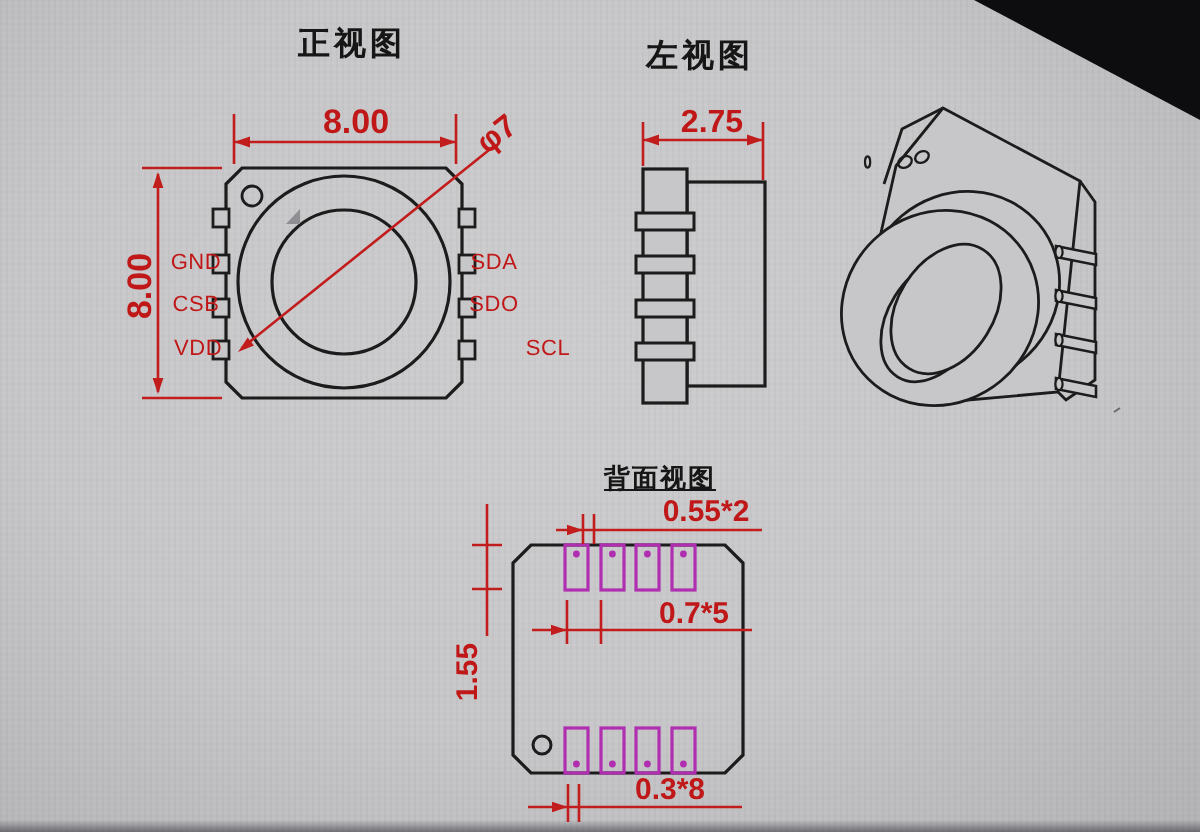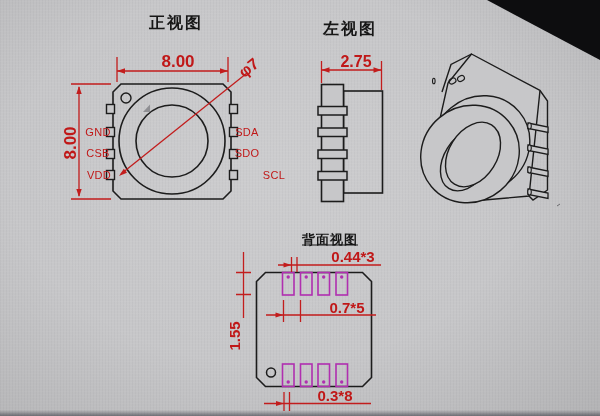--- a/index.html
+++ b/index.html
@@ -159,21 +159,21 @@
   <div class="lbl title" style="left:176px;top:23px;">正视图</div>
   <div class="lbl title" style="left:350px;top:29px;">左视图</div>
   <div class="lbl title" style="left:330px;top:239px;font-size:13px;letter-spacing:1px;text-decoration:underline;">背面视图</div>
 
   <div class="lbl dim" style="left:178px;top:61px;font-size:17px;">8.00</div>
   <div class="lbl dim rot90" style="left:70px;top:143px;font-size:17px;">8.00</div>
   <div class="lbl dim" style="left:249px;top:68px;font-size:16px;transform:translate(-50%,-50%) rotate(-38deg);">φ7</div>
 
   <div class="lbl dim" style="left:356px;top:62px;font-size:16px;">2.75</div>
 
-  <div class="lbl dim" style="left:353px;top:256px;font-size:15px;">0.44*3</div>
+  <div class="lbl dim" style="left:353px;top:256px;font-size:15px;">0.55*2</div>
   <div class="lbl dim" style="left:347px;top:307px;font-size:15px;">0.7*5</div>
   <div class="lbl dim rot90" style="left:234px;top:336px;font-size:15px;">1.55</div>
   <div class="lbl dim" style="left:335px;top:395px;font-size:15px;">0.3*8</div>
 
   <div class="lbl pin" style="left:98px;top:132px;">GND</div>
   <div class="lbl pin" style="left:98px;top:153px;">CSB</div>
   <div class="lbl pin" style="left:99px;top:175px;">VDD</div>
   <div class="lbl pin" style="left:247px;top:132px;">SDA</div>
   <div class="lbl pin" style="left:247px;top:153px;">SDO</div>
   <div class="lbl pin" style="left:246px;top:175px;margin-left:28px;">SCL</div>

